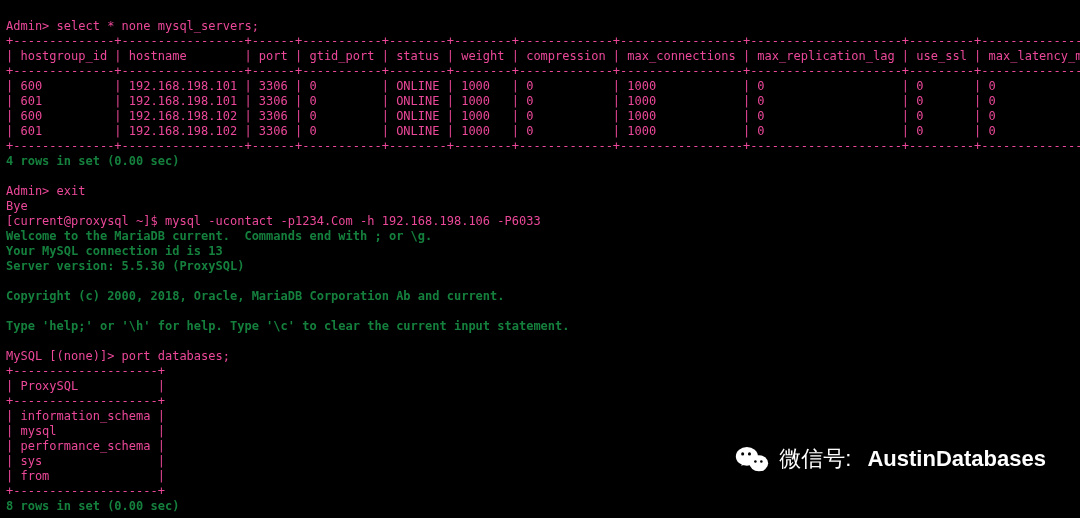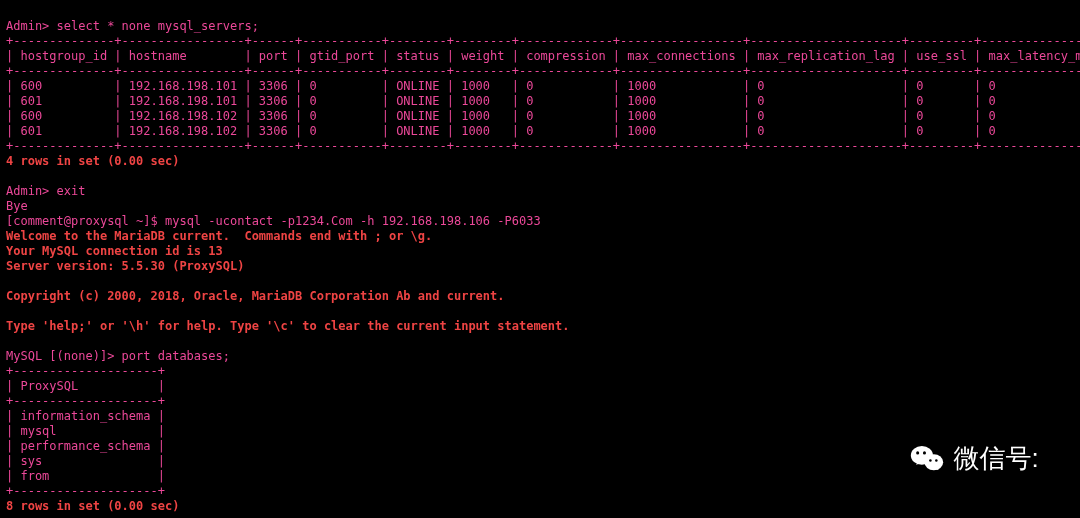--- a/index.html
+++ b/index.html
@@ -12,36 +12,36 @@
       font-size: 12px;
       line-height: 1.25;
       overflow: hidden;
       position: relative;
     }
     .term {
       white-space: pre;
       padding: 4px 6px 6px 6px;
       letter-spacing: 0;
     }
-    .bold { font-weight: bold; color:#ef4444; }
+    .bold { font-weight: bold; color:#15803d; }
     .dim { color:#ec4899; }
     .watermark {
       position: absolute;
       right: 34px;
       bottom: 44px;
       display: flex;
       align-items: center;
       gap: 10px;
       color: #fff;
       font-family: "Helvetica Neue", Arial, "Microsoft YaHei", sans-serif;
       font-size: 22px;
       font-weight: 600;
       text-shadow: 0 0 3px rgba(0,0,0,0.9);
     }
-    .wm-label { font-weight:400; font-size:26px; white-space:pre; }
+    .wm-label { font-weight:400; font-size:22px; white-space:pre; }
     .wm-val { font-weight:600; font-size:22px; }
     .wechat-icon {
       width: 34px;
       height: 30px;
       position: relative;
     }
     .wechat-icon svg { width:100%; height:100%; }
   </style>
 </head>
 <body>
@@ -53,21 +53,21 @@
 <span class="dim">+--------------+-----------------+------+-----------+--------+--------+-------------+-----------------+---------------------+---------+----------------+---------+</span>
 <span class="dim">| 600          | 192.168.198.101 | 3306 | 0         | ONLINE | 1000   | 0           | 1000            | 0                   | 0       | 0              |         |</span>
 <span class="dim">| 601          | 192.168.198.101 | 3306 | 0         | ONLINE | 1000   | 0           | 1000            | 0                   | 0       | 0              |         |</span>
 <span class="dim">| 600          | 192.168.198.102 | 3306 | 0         | ONLINE | 1000   | 0           | 1000            | 0                   | 0       | 0              |         |</span>
 <span class="dim">| 601          | 192.168.198.102 | 3306 | 0         | ONLINE | 1000   | 0           | 1000            | 0                   | 0       | 0              |         |</span>
 <span class="dim">+--------------+-----------------+------+-----------+--------+--------+-------------+-----------------+---------------------+---------+----------------+---------+</span>
 <span class="bold">4 rows in set (0.00 sec)</span>
 
 <span class="dim">Admin&gt; </span><span class="dim">exit</span>
 <span class="dim">Bye</span>
-<span class="dim">[comment@proxysql ~]$ </span><span class="dim">mysql -ucontact -p1234.Com -h 192.168.198.106 -P6033</span>
+<span class="dim">[current@proxysql ~]$ </span><span class="dim">mysql -ucontact -p1234.Com -h 192.168.198.106 -P6033</span>
 <span class="bold">Welcome to the MariaDB current.  Commands end with ; or \g.</span>
 <span class="bold">Your MySQL connection id is 13</span>
 <span class="bold">Server version: 5.5.30 (ProxySQL)</span>
 <span class="bold"></span>
 <span class="bold">Copyright (c) 2000, 2018, Oracle, MariaDB Corporation Ab and current.</span>
 <span class="bold"></span>
 <span class="bold">Type 'help;' or '\h' for help. Type '\c' to clear the current input statement.</span>
 
 <span class="dim">MySQL [(none)]&gt; </span><span class="dim">port databases;</span>
 <span class="dim">+--------------------+</span>
@@ -94,13 +94,14 @@
       <path d="M7 25 L10 21 L14 23 Z" fill="#fff"></path>
       <circle cx="9" cy="11" r="1.8" fill="#000"></circle>
       <circle cx="17" cy="11" r="1.8" fill="#000"></circle>
       <ellipse cx="28" cy="22" rx="11" ry="9.5" fill="#fff"></ellipse>
       <path d="M34 31 L31 28 L28 30 Z" fill="#fff"></path>
       <circle cx="24" cy="20" r="1.5" fill="#000"></circle>
       <circle cx="31" cy="20" r="1.5" fill="#000"></circle>
     </svg>
   </span>
   <span class="wm-label">微信号: </span>
+    <span class="wm-val">AustinDatabases</span>
 </div>
 
 </body></html>

